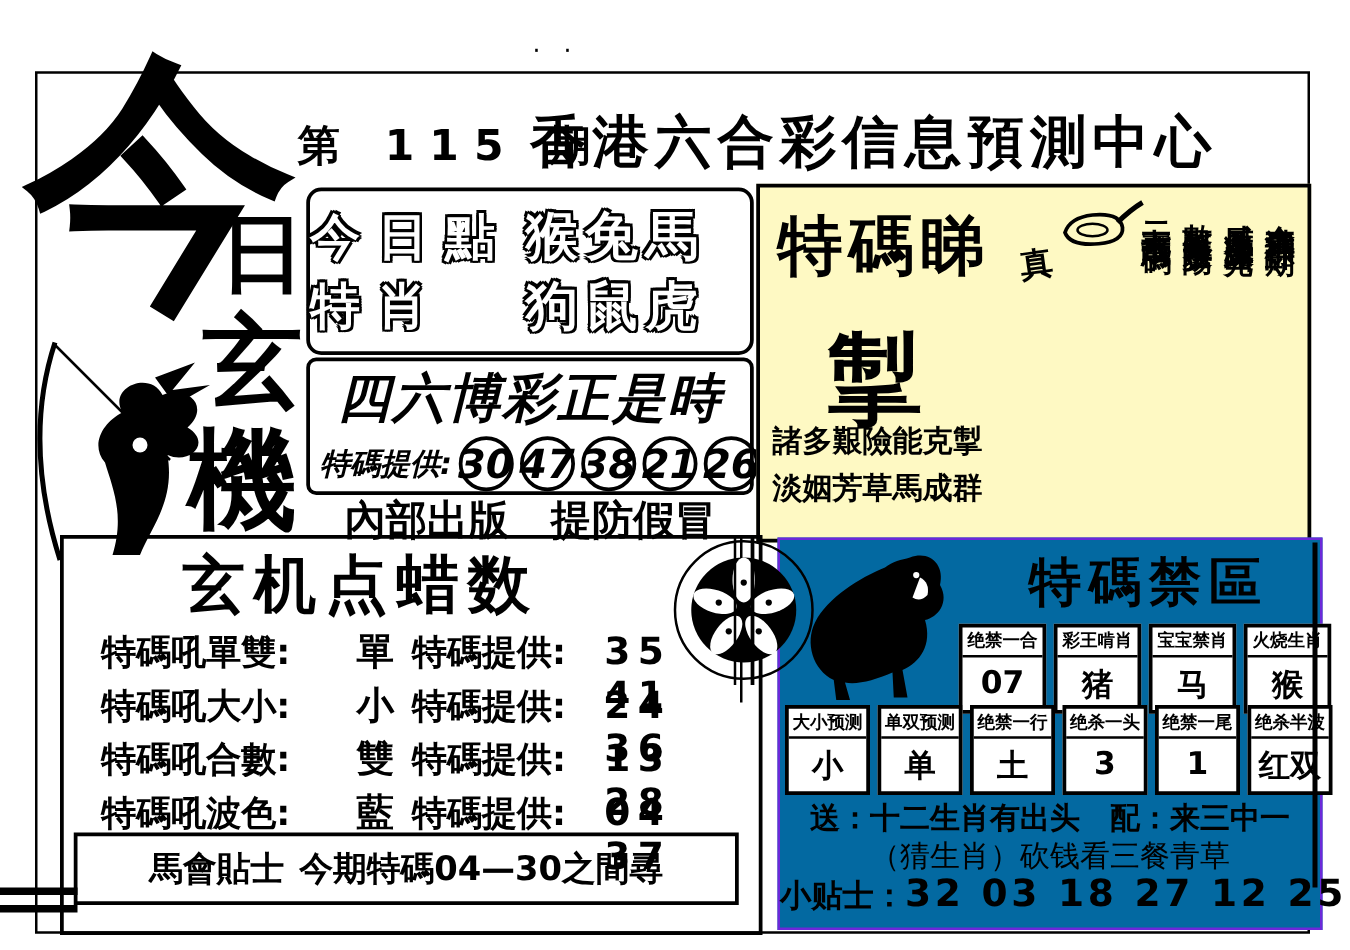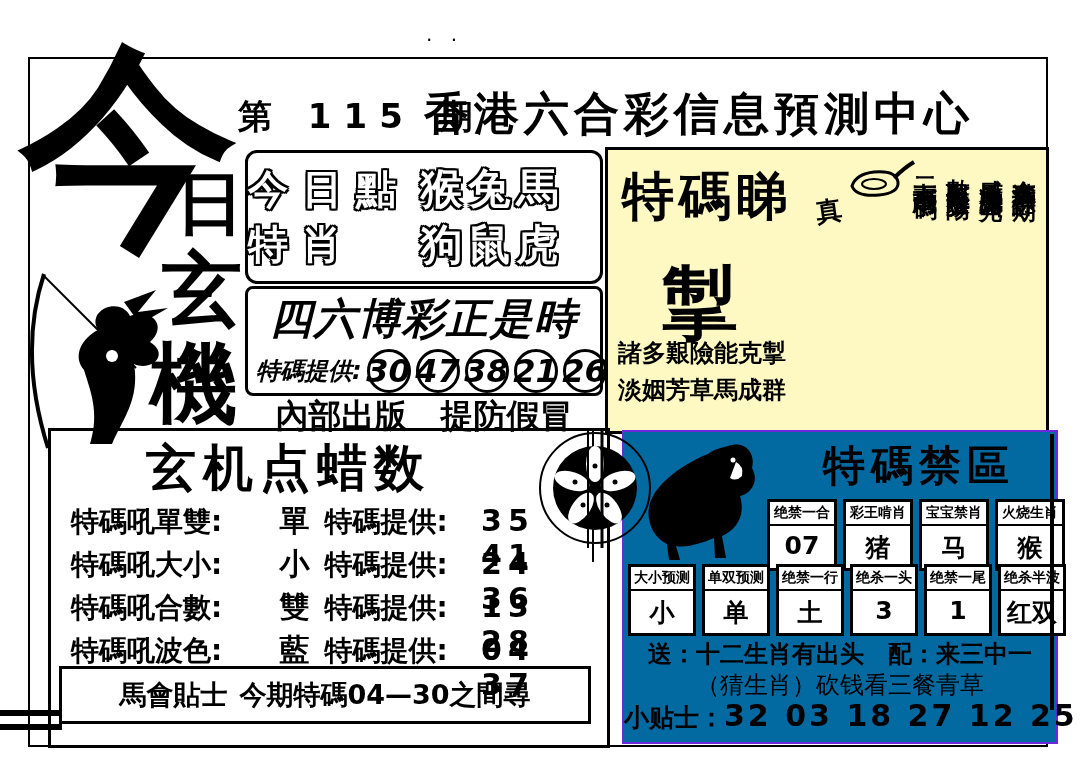--- a/index.html
+++ b/index.html
@@ -37,21 +37,21 @@
   .pk-small{left:208px;top:44px;font-size:26px;font-weight:700;transform:rotate(-8deg);}
   .pk-d{left:238px;top:8px;}
   .pk-big{left:52px;top:102px;font-size:78px;font-weight:900;}
   .poem{right:6px;top:10px;height:258px;writing-mode:vertical-rl;font-size:24px;font-weight:700;
         line-height:33px;letter-spacing:3px;}
   .pk-lines{left:10px;top:185px;font-size:24px;font-weight:700;line-height:37px;white-space:nowrap;}
   
   .mbox{left:48px;top:428px;width:556px;height:314px;border:3px solid #000;background:transparent;}
   .mtitle{left:95px;top:4px;font-size:50px;font-weight:900;letter-spacing:7px;white-space:nowrap;}
   .mrows{left:0;top:70px;width:550px;}
-  .mrow{display:flex;align-items:baseline;padding-left:20px;height:43px;}
+  .mrow{display:flex;align-items:baseline;padding-left:30px;height:43px;}
   .mlabel{width:200px;font-size:28px;font-weight:900;white-space:nowrap;}
   .mpick{width:62px;font-size:30px;font-weight:900;text-align:center;}
   .mprov{width:162px;font-size:28px;font-weight:900;white-space:nowrap;}
   .mnums{font-size:30px;font-weight:700;letter-spacing:6px;}
   .tipbox{left:8px;top:235px;width:526px;height:52px;border:3px solid #000;
           display:flex;align-items:center;justify-content:center;gap:12px;white-space:nowrap;}
   .tipbox span{font-size:27px;font-weight:700;}
   
   .fbox{left:610px;top:430px;width:432px;height:310px;border:2px solid #6d28d9;background:#0369a1;margin-left:12px;}
   .ftitle{left:170px;top:6px;width:250px;font-size:42px;font-weight:900;letter-spacing:6px;text-align:center;white-space:nowrap;}

